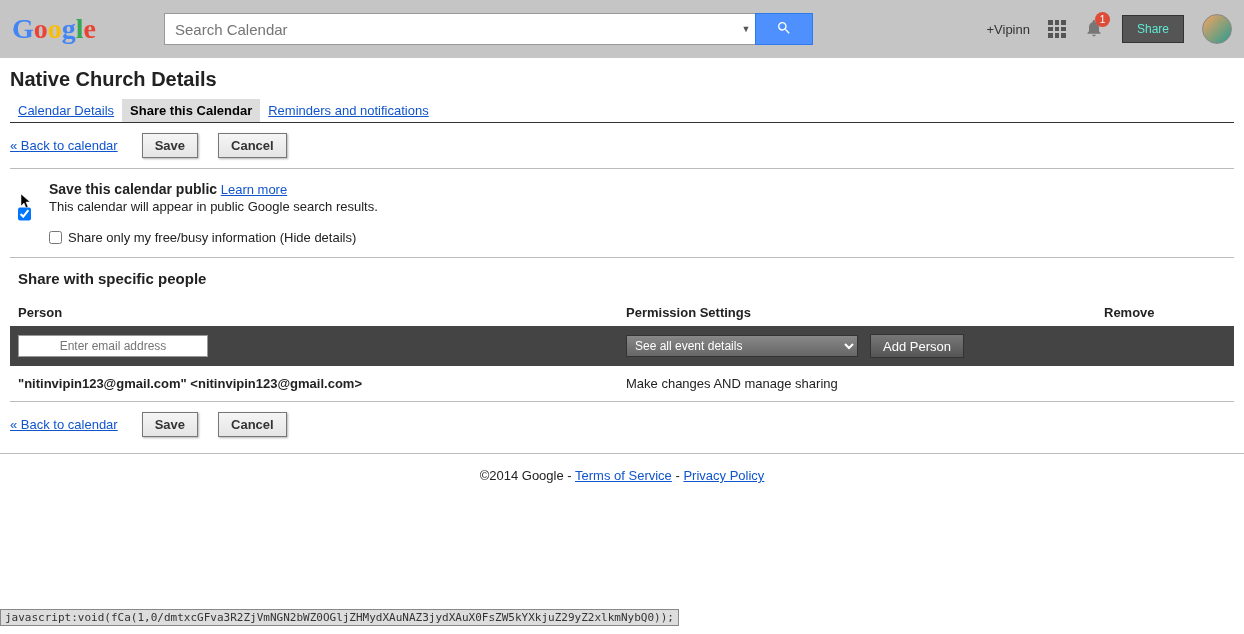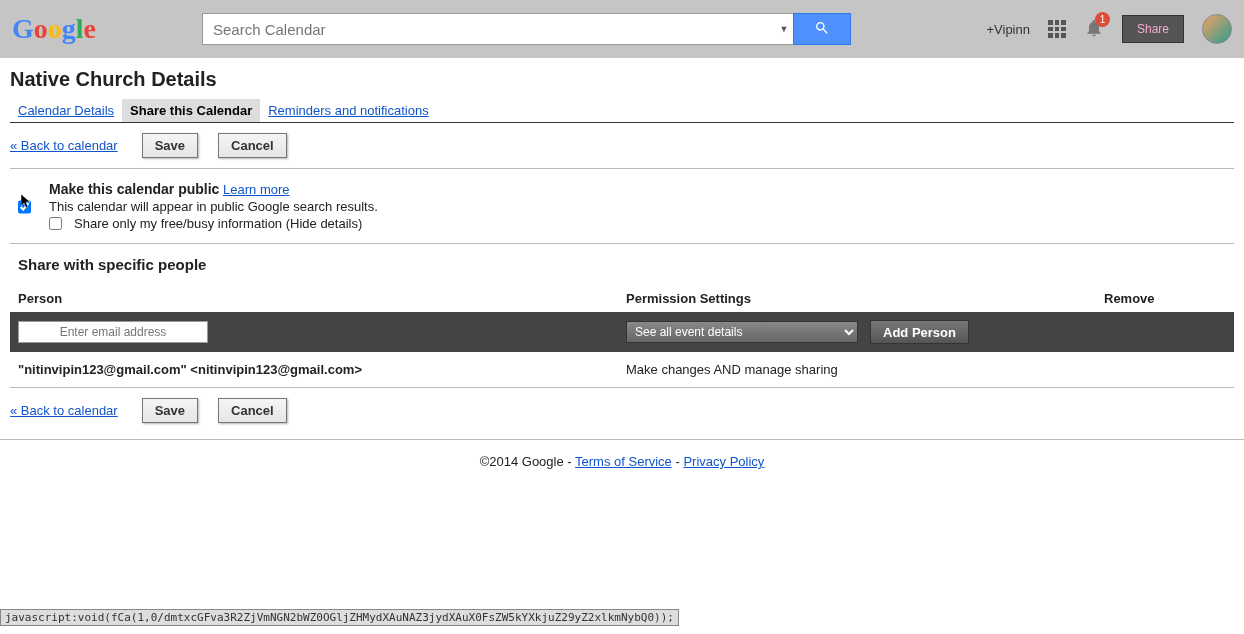--- a/index.html
+++ b/index.html
@@ -1,74 +1,74 @@
 <!DOCTYPE html>
 <html><head>
 <meta charset="utf-8">
 <style>
   * { box-sizing: border-box; margin: 0; padding: 0; }
   body { font-family: Arial, sans-serif; font-size: 13px; color: #222; width: 1244px; }
   
   
   .header { background: #c5c5c5; height: 58px; display: flex; align-items: center; padding: 0 12px; }
-  .logo { font-family: Georgia, serif; font-size: 28px; font-weight: bold; margin-right: 106px; }
+  .logo { font-family: Georgia, serif; font-size: 28px; font-weight: bold; margin-right: 68px; }
   .logo .g1 { color: #4285f4; }
   .logo .o1 { color: #ea4335; }
   .logo .o2 { color: #fbbc05; }
   .logo .g2 { color: #4285f4; }
   .logo .l1 { color: #34a853; }
   .logo .e1 { color: #ea4335; }
   .search-wrap { display: flex; align-items: stretch; height: 32px; }
   .search-input { width: 573px; border: 1px solid #999; border-right: none; padding: 0 10px; font-size: 15px; color: #666; background: #fff; }
   .search-drop { width: 18px; border: 1px solid #999; border-left: none; border-right: none; background: #fff; display: flex; align-items: center; justify-content: center; color: #555; font-size: 9px; cursor: pointer; }
   .search-btn { width: 58px; background: #4d90fe; border: 1px solid #3079ed; display: flex; align-items: center; justify-content: center; cursor: pointer; }
   .search-btn svg { fill: #fff; width: 16px; height: 16px; }
   .header-right { margin-left: auto; display: flex; align-items: center; gap: 18px; }
   .user-link { color: #333; font-size: 13px; }
   .apps-icon { width: 18px; height: 18px; display: grid; grid-template-columns: repeat(3,1fr); gap: 2px; cursor: pointer; }
   .apps-icon span { background: #555; }
   .bell-wrap { position: relative; cursor: pointer; }
   .bell-icon svg { width: 20px; height: 20px; fill: #777; }
   .bell-badge { position: absolute; top: -6px; right: -6px; background: #dd4b39; color: #fff; font-size: 10px; border-radius: 50%; width: 15px; height: 15px; display: flex; align-items: center; justify-content: center; }
-  .share-btn-top { background: #555; color: #f9a8d4; border: 1px solid #333; padding: 6px 14px; font-size: 12px; cursor: pointer; }
+  .share-btn-top { background: #555; color: #5eead4; border: 1px solid #333; padding: 6px 14px; font-size: 12px; cursor: pointer; }
   .avatar { width: 30px; height: 30px; border-radius: 50%; background: linear-gradient(135deg,#f4a261,#2a9d8f); border: 1px solid #888; cursor: pointer; }
 
   
   .content { padding: 10px 10px 0 10px; }
   h1 { font-size: 20px; font-weight: bold; margin-bottom: 8px; }
   .tabs { border-bottom: 1px solid #333; display: flex; }
   .tab { padding: 4px 8px; color: #1155cc; text-decoration: underline; cursor: pointer; font-size: 13px; }
   .tab.active { background: #ddd; color: #000; text-decoration: none; font-weight: bold; }
   
   .action-row { display: flex; align-items: center; gap: 20px; padding: 10px 0; }
   .back-link { color: #1155cc; text-decoration: underline; cursor: pointer; font-size: 13px; margin-right: 4px; }
   .btn { background: linear-gradient(#f5f5f5,#e5e5e5); border: 1px solid #777; padding: 4px 12px; font-size: 13px; cursor: pointer; font-weight: bold; color: #333; box-shadow: 1px 1px 2px rgba(0,0,0,0.3); }
   
   hr.sep { border: none; border-top: 1px solid #bbb; margin: 0; }
   
   .section-public { padding: 12px 0 12px 8px; display: flex; }
   .section-public .cb { margin-right: 18px; margin-top: 2px; }
   .section-public .bold-title { font-weight: bold; font-size: 14px; }
   .learn-link { color: #1155cc; text-decoration: underline; cursor: pointer; font-weight: normal; font-size: 13px; }
   .subtext { margin-top: 2px; font-size: 13px; }
-  .freebusy { margin-top: 2px; display: flex; align-items: center; gap: 12px; font-size: 13px; }
+  .freebusy { margin-top: 16px; display: flex; align-items: center; gap: 6px; font-size: 13px; }
   .cursor-pointer { position: absolute; left: 21px; top: 194px; width: 12px; height: 16px; pointer-events: none; }
 
   .section-title { font-weight: bold; font-size: 15px; padding: 12px 0 12px 8px; }
   
   .share-table { width: 100%; }
   .th-row { display: flex; padding: 6px 8px; font-weight: bold; font-size: 13px; }
   .col-person { flex: 0 0 608px; }
   .col-perm { flex: 0 0 478px; }
   .col-remove { flex: 1; }
   
   .input-row { background: #444; display: flex; align-items: center; padding: 8px 8px; }
   .email-input { width: 190px; height: 22px; padding: 0 6px; font-size: 12px; border: 1px solid #999; background: #fff; color: #555; text-align: center; }
   .perm-select { width: 232px; height: 22px; background: linear-gradient(#888,#666); border: 1px solid #333; color: #fff; font-size: 12px; padding: 0 4px; margin-left: 418px; }
-  .add-person-btn { margin-left: 12px; height: 24px; padding: 0 12px; background: linear-gradient(#777,#555); border: 1px solid #333; color: #fff; font-size: 13px; cursor: pointer; font-weight: bold; }
+  .add-person-btn { margin-left: 12px; height: 24px; padding: 0 12px; background: linear-gradient(#777,#555); border: 1px solid #333; color: #fff; font-size: 13px; cursor: pointer; }
   
   .data-row { display: flex; padding: 10px 8px; font-size: 13px; }
   .data-row .person-txt { flex: 0 0 608px; font-weight: bold; }
   .data-row .perm-txt { flex: 1; }
   
   .tip-section { padding: 16px 0 8px 8px; font-size: 13px; }
   .tip-section .tip-title { font-weight: bold; }
   
   .footer { text-align: center; padding: 14px 0; font-size: 13px; border-top: 1px solid #bbb; margin-top: 6px; }
   .footer a { color: #1155cc; text-decoration: underline; cursor: pointer; }
@@ -133,21 +133,21 @@
     <button class="btn">Save</button>
     <button class="btn">Cancel</button>
   </div>
 
   <hr class="sep">
 
   <div class="section-public">
     <input type="checkbox" checked="" class="cb" style="">
     <div>
       <div>
-        <span class="bold-title">Make this calendar public</span>
+        <span class="bold-title">Save this calendar public</span>
         <a class="learn-link">Learn more</a>
       </div>
       <div class="subtext">This calendar will appear in public Google search results.</div>
       <div class="freebusy">
         <input type="checkbox" style="">
         <span>Share only my free/busy information (Hide details)</span>
       </div>
     </div>
   </div>
 

